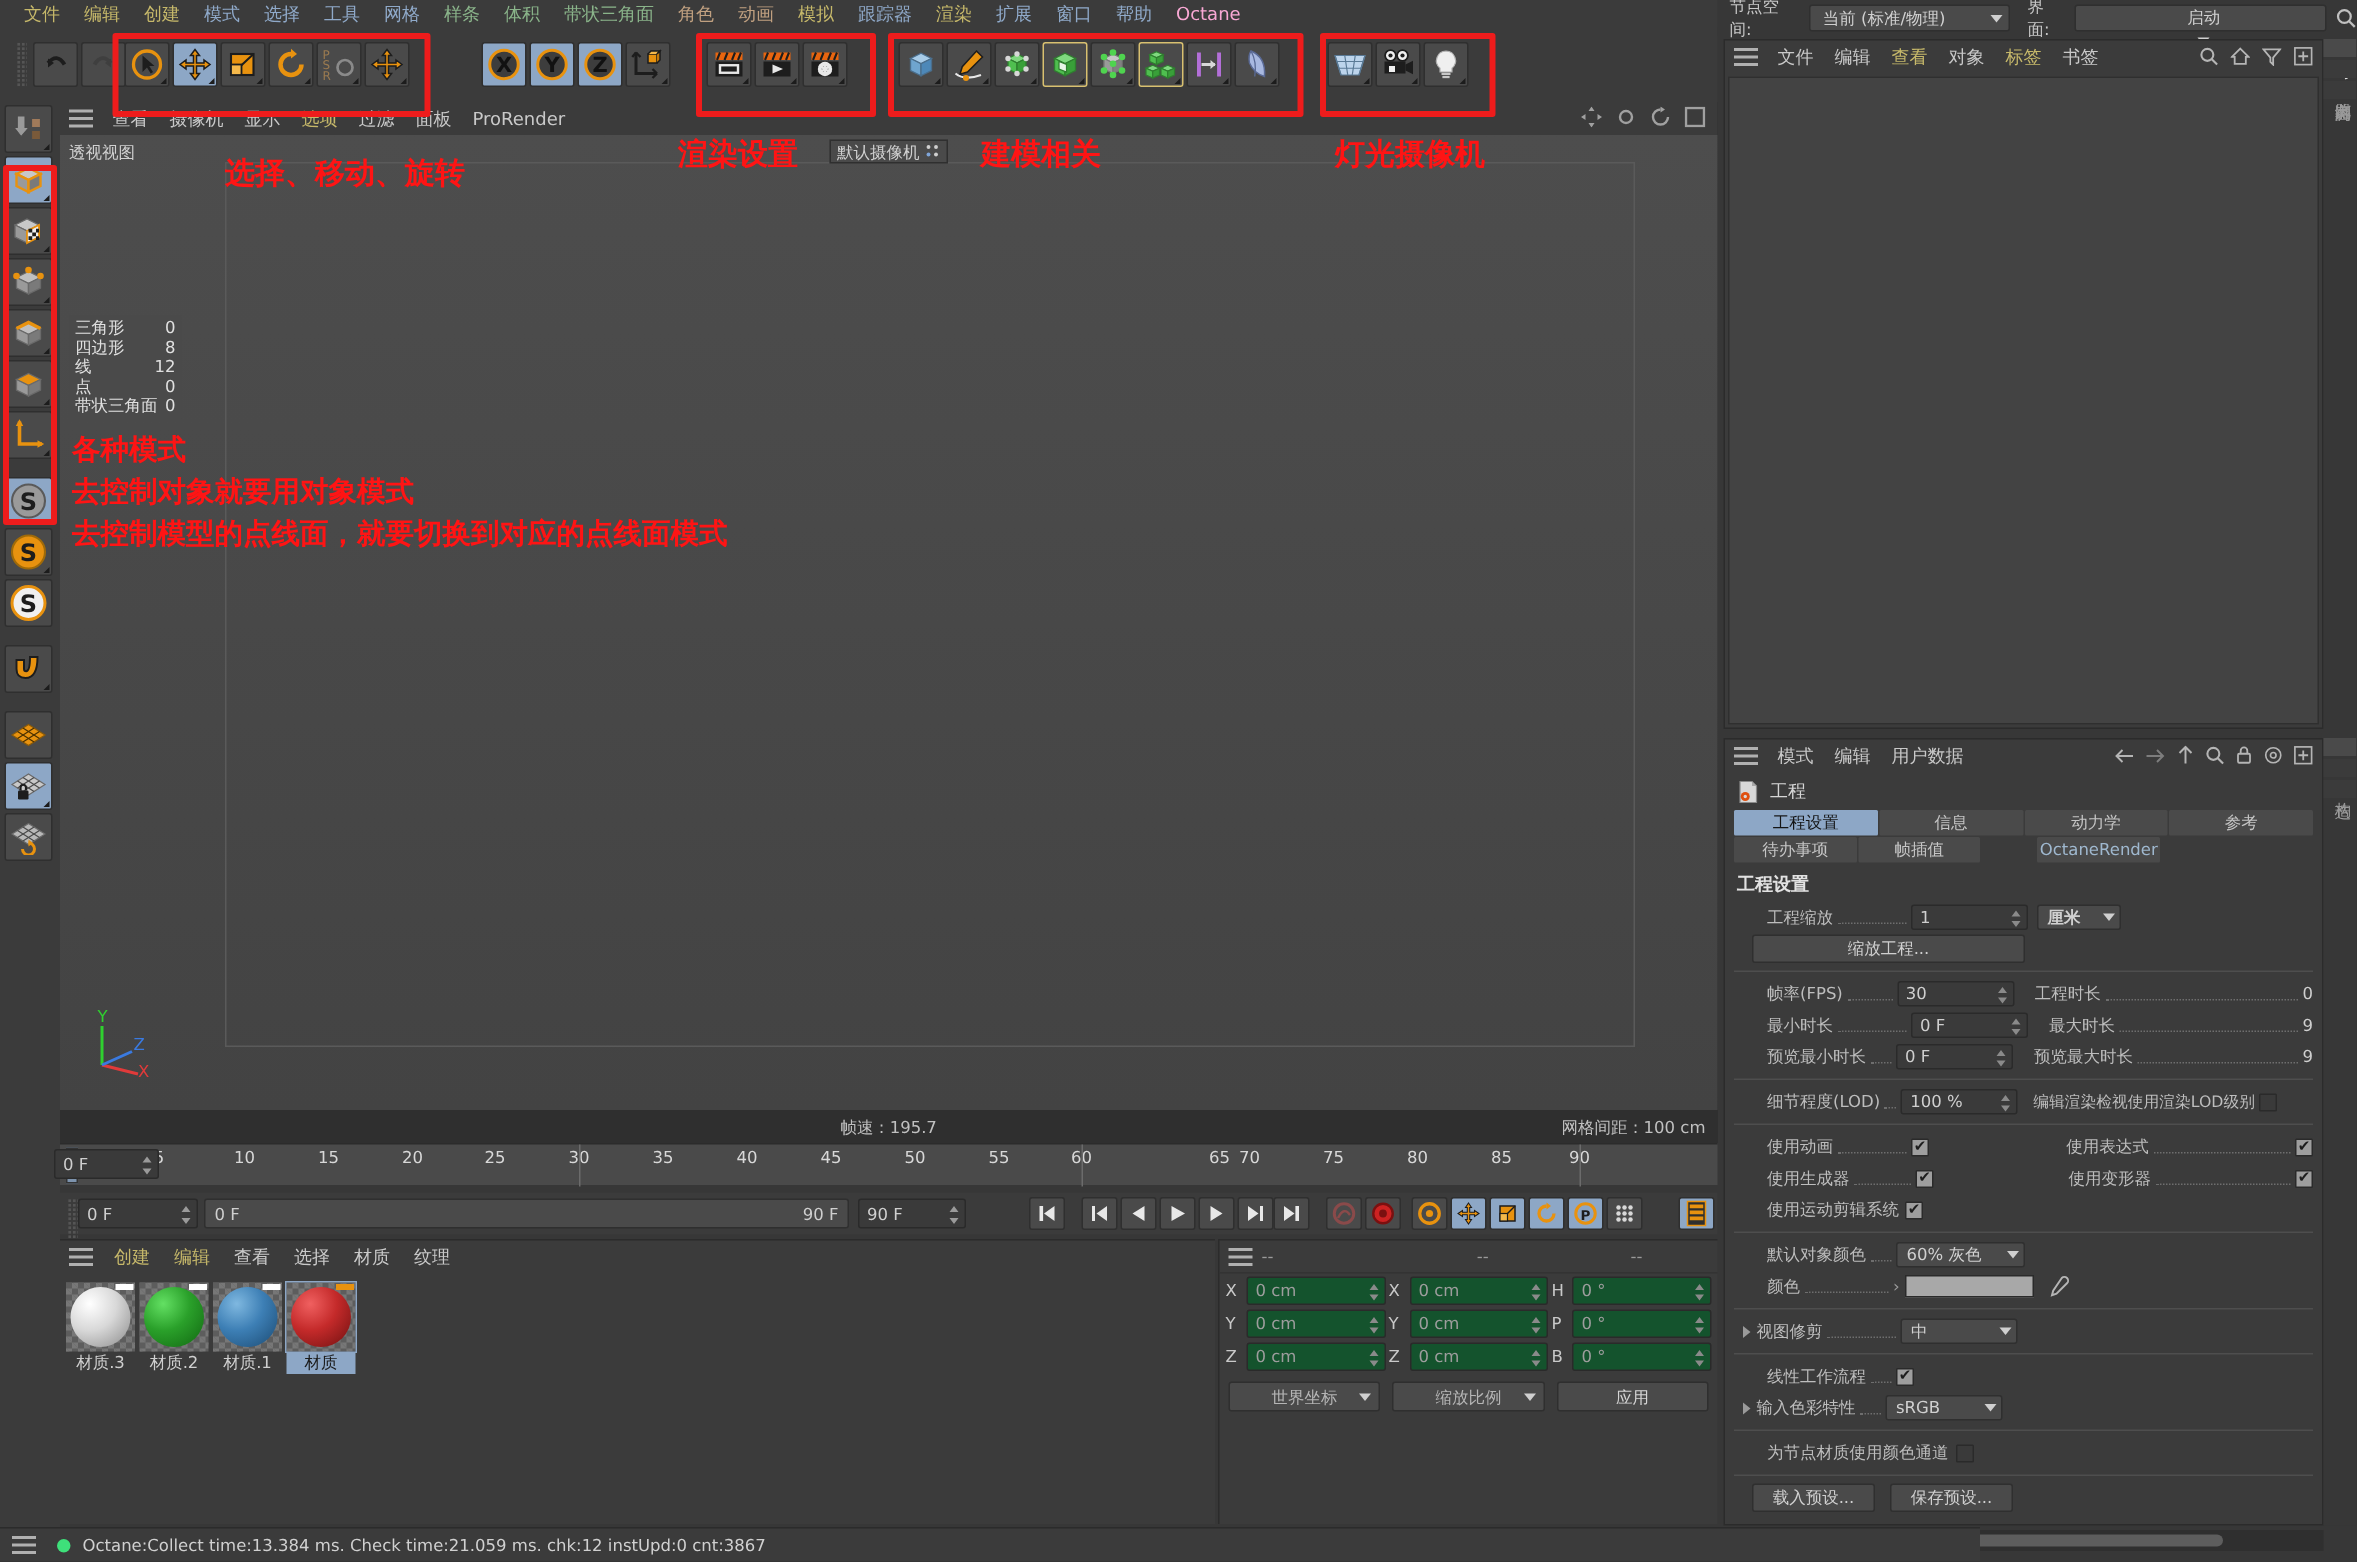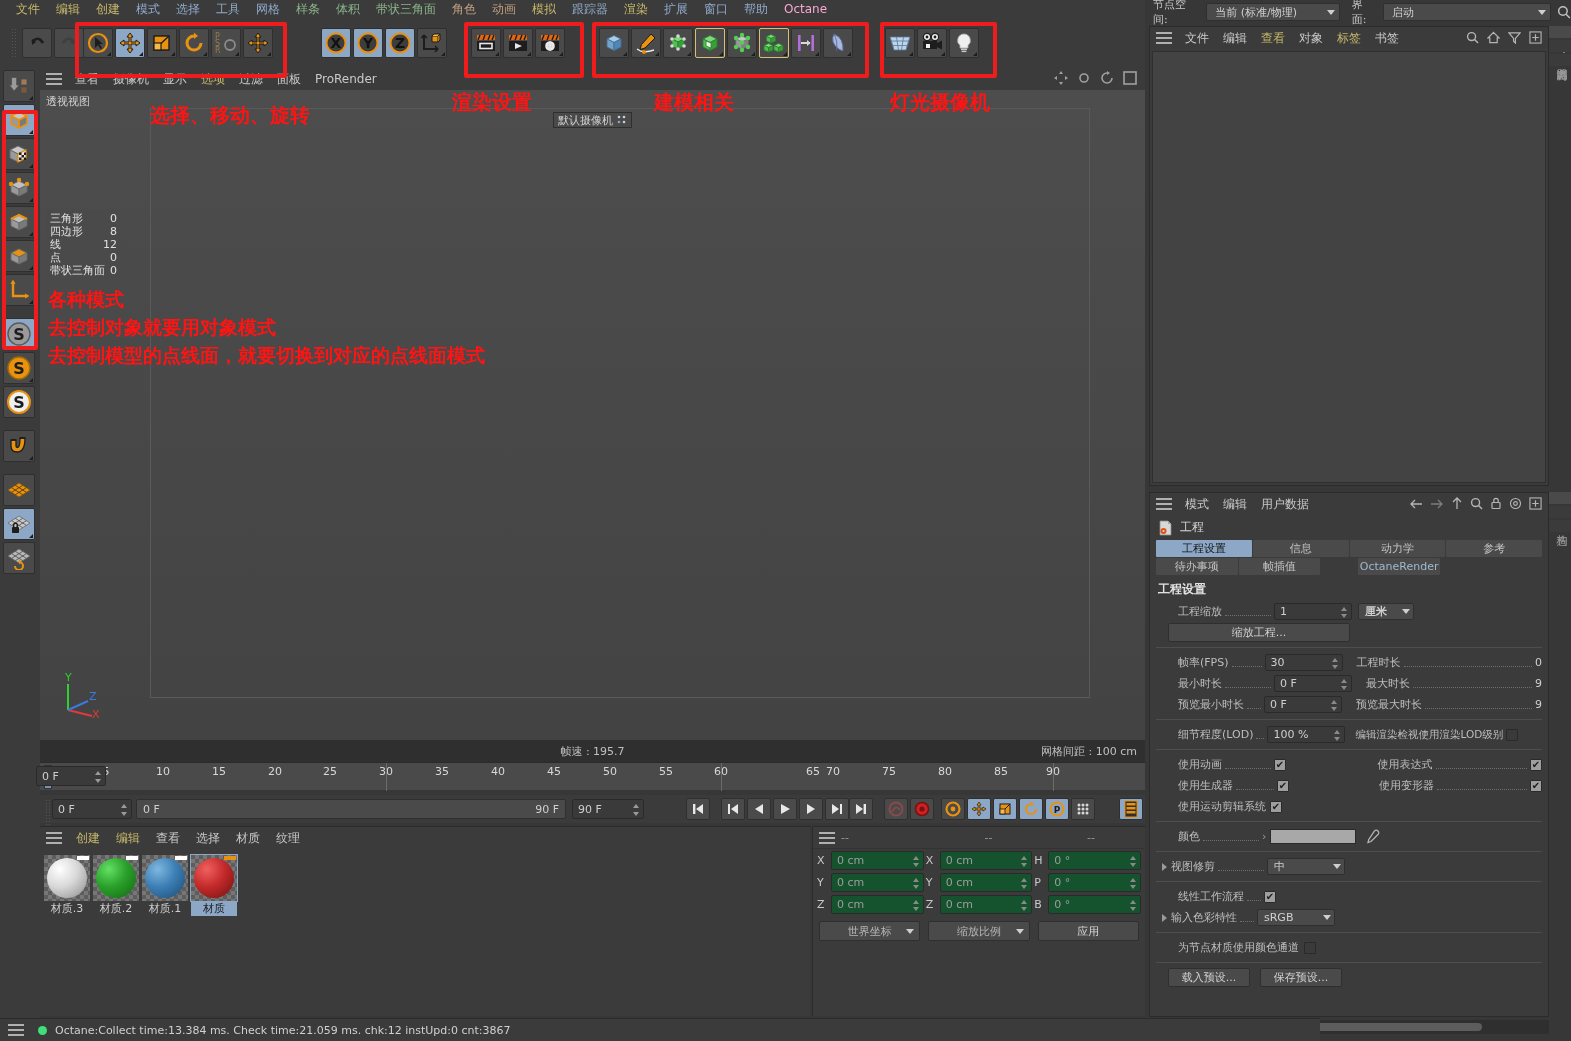--- a/index.html
+++ b/index.html
@@ -677,21 +677,21 @@
       </div>
     </div>
 
     <div class="vpfoot">
       <span>帧速 : 195.7</span>
       <span class="right">网格间距 : 100 cm</span>
     </div>
   </div>
 
   <div style="position:absolute;left:553px;top:93px;height:16px;background:#4a4a4a;border:1px solid #2f2f2f;
-              display:flex;align-items:center;padding:0 4px;gap:4px;z-index:42;margin-top:19px;">
+              display:flex;align-items:center;padding:0 4px;gap:4px;z-index:42;">
     <span style="font-size:11px;color:#d0d0d0;">默认摄像机</span>
     <svg width="10" height="10" viewBox="0 0 10 10">
       <circle cx="2" cy="2" r="1.3" fill="#cfcfcf"></circle>
         <circle cx="7" cy="2" r="1.3" fill="#cfcfcf"></circle>
       <circle cx="2" cy="7" r="1.3" fill="#7fa5d8"></circle>
         <circle cx="7" cy="7" r="1.3" fill="#cfcfcf"></circle>
     </svg>
   </div>
 
   <div class="tl">
@@ -1011,21 +1011,21 @@
     </div>
   </div>
 
   <div class="topright">
     <span style="font-size:11px;">节点空间:</span>
     <div class="drop" style="width:135px;">
       <span>当前 (标准/物理)</span>
       <span class="chev"></span>
     </div>
     <span style="font-size:11px;margin-left:6px;">界面:</span>
-    <div class="drop" style="width:170px;">
+    <div class="drop" style="width:170px;flex-direction:column;">
       <span>启动</span>
       <span class="chev"></span>
     </div>
     <svg width="14" height="14" viewBox="0 0 14 14">
       <circle cx="6" cy="6" r="4.3" fill="none" stroke="#c0c0c0" stroke-width="1.5"></circle>
       <path d="M9.2 9.2 L13 13" stroke="#c0c0c0" stroke-width="1.5"></path>
     </svg>
   </div>
 
   <div class="objmgr">
@@ -1224,20 +1224,28 @@
       <span class="dots" style="min-width:60px;"></span>
       <div class="chk">✔</div>
     </div>
     <div class="prow">
       <span class="plabel" style="margin-left:22px;">使用运动剪辑系统</span>
       <div class="chk" style="margin-left:4px;">✔</div>
     </div>
     <div class="hr"></div>
 
     <div class="prow">
+      <span class="plabel" style="margin-left:22px;">默认对象颜色</span>
+      <span class="dots" style="max-width:14px;"></span>
+      <div class="pdrop" style="width:86px;">
+        <span>60% 灰色</span>
+        <span class="chev"></span>
+      </div>
+    </div>
+    <div class="prow">
       <span class="plabel" style="margin-left:22px;">颜色</span>
       <span class="dots" style="max-width:56px;"></span>
       <span style="color:#9a9a9a;margin-right:4px;">›</span>
       <div style="width:86px;height:15px;background:#a8a8a8;border:1px solid #2a2a2a;"></div>
       <svg width="16" height="16" viewBox="0 0 16 16" style="margin-left:8px;">
         <path d="M10.5 2 A2.2 2.2 0 0 1 14 5.5 L7 12.5 L4 13.5 L4.8 10.5 Z" fill="none" stroke="#b5b5b5" stroke-width="1.3"></path>
       </svg>
     </div>
     <div class="hr"></div>
 

